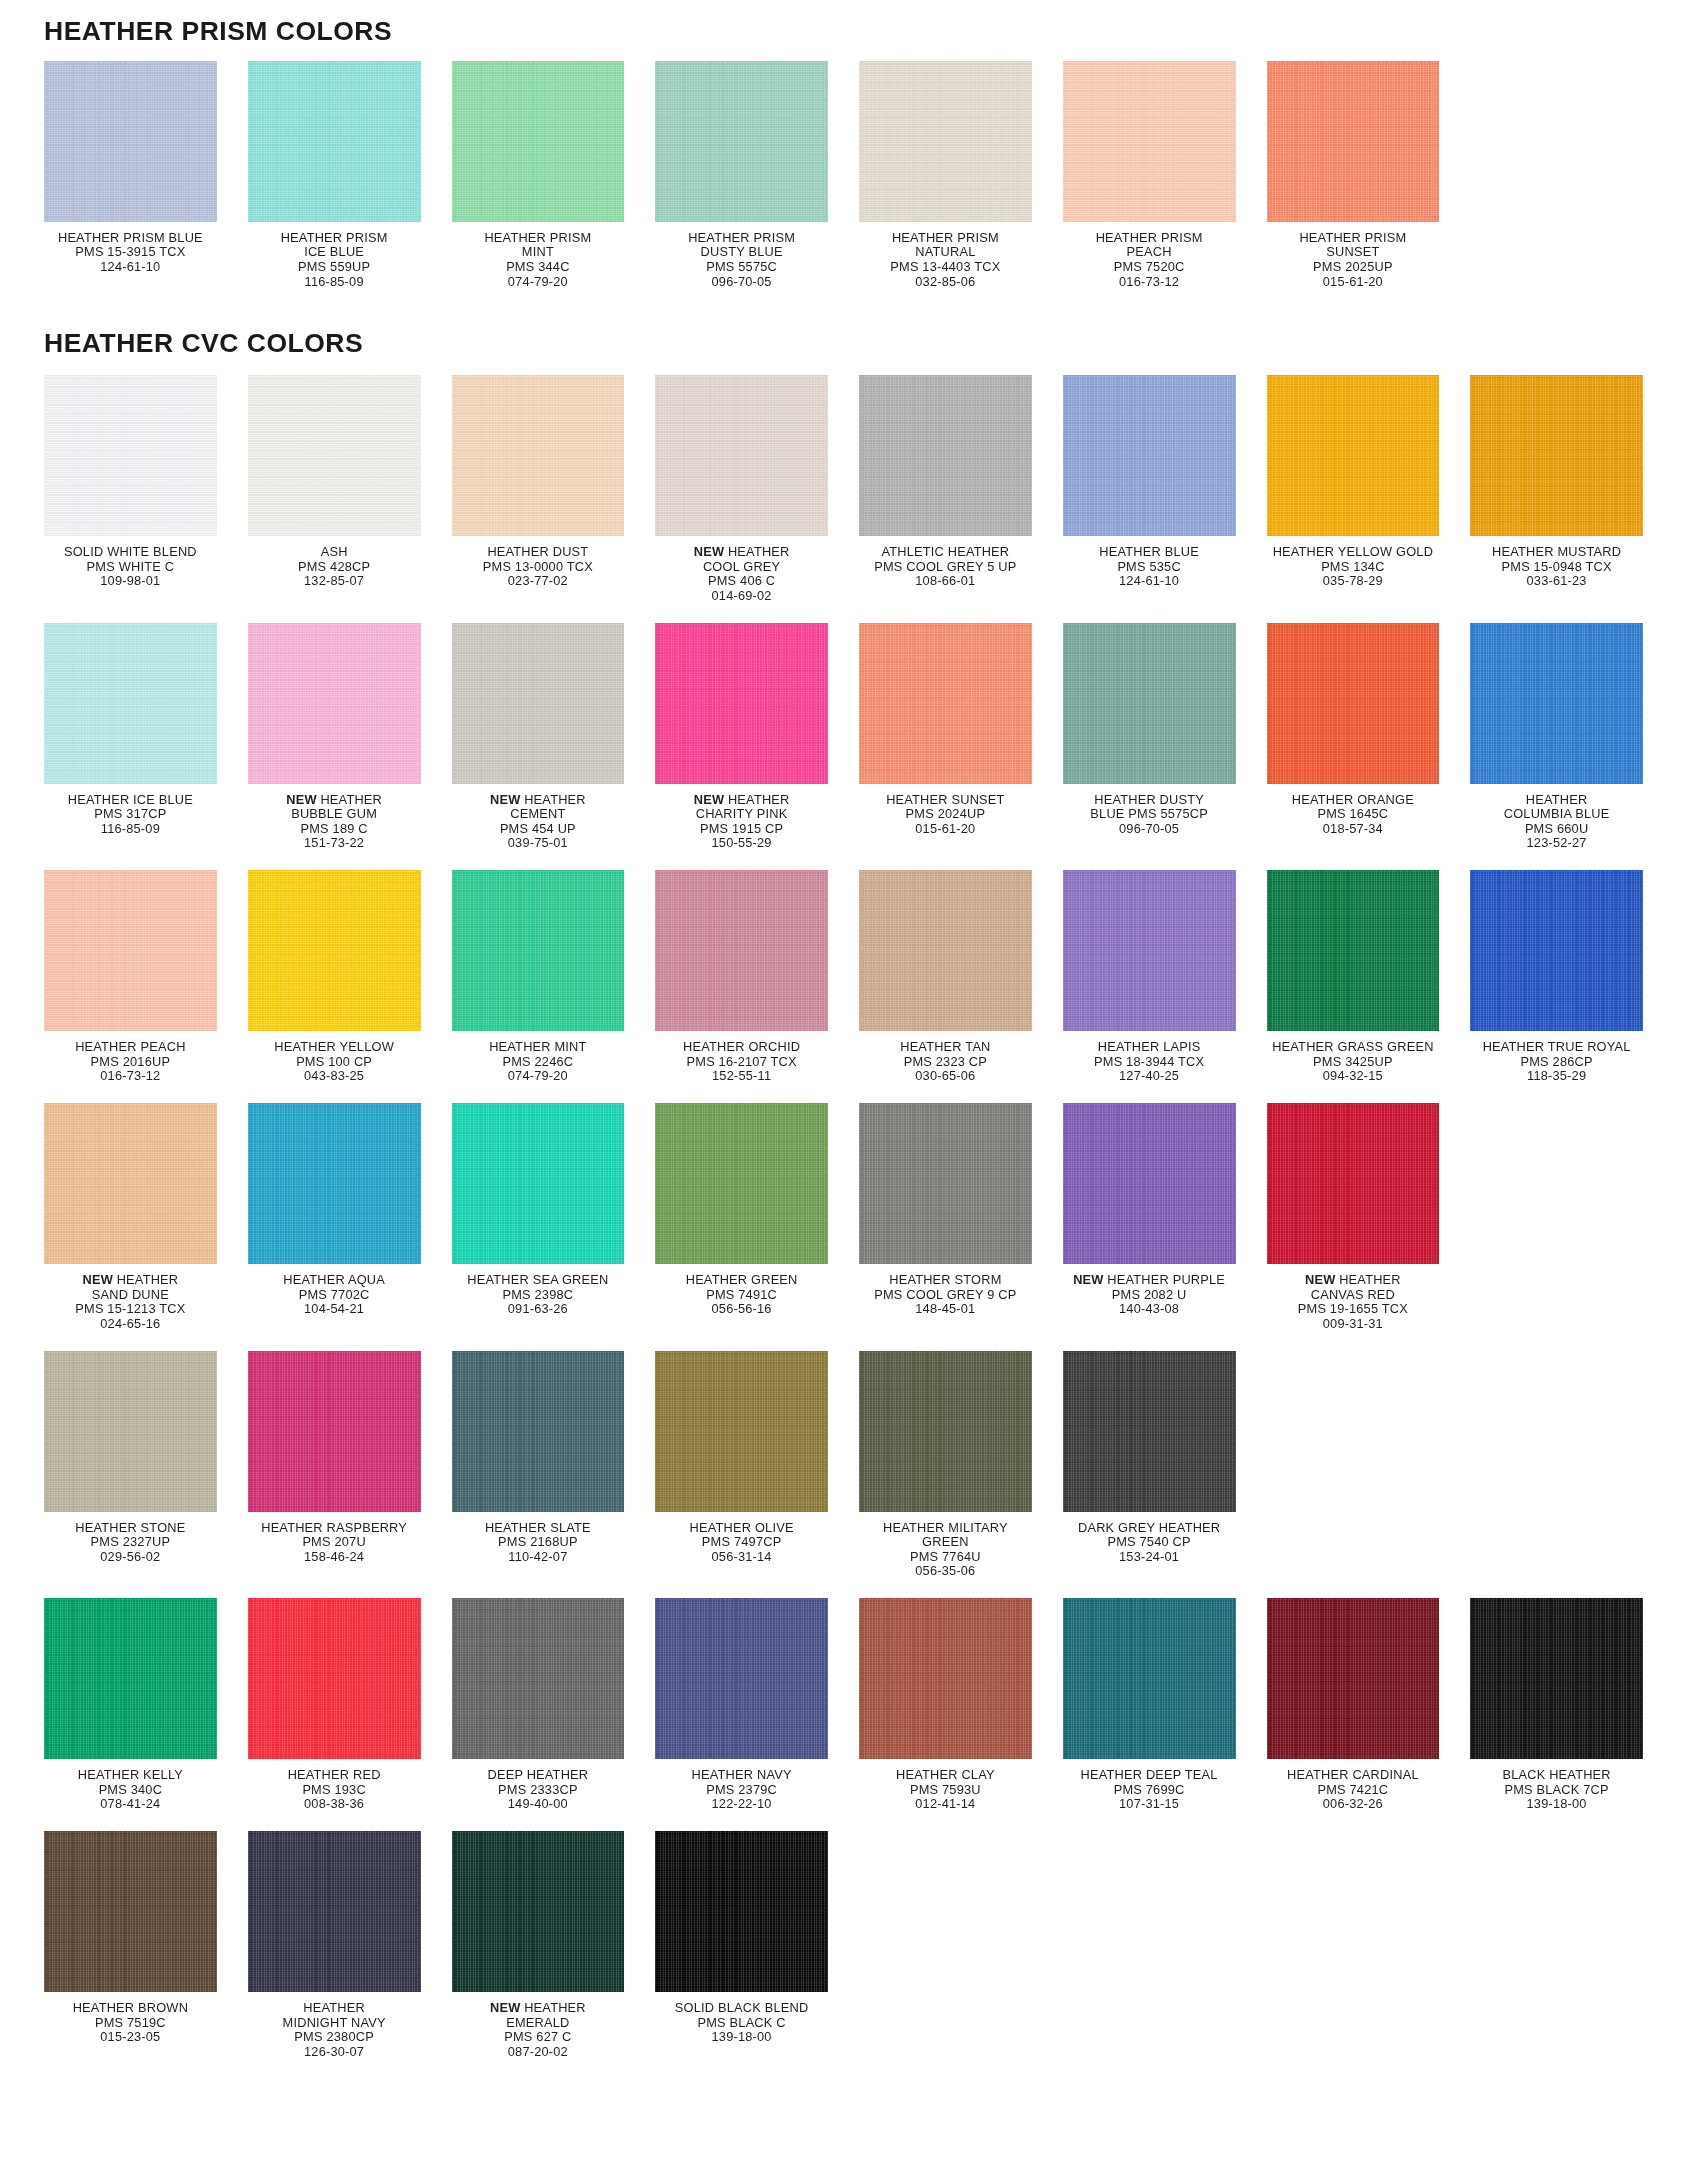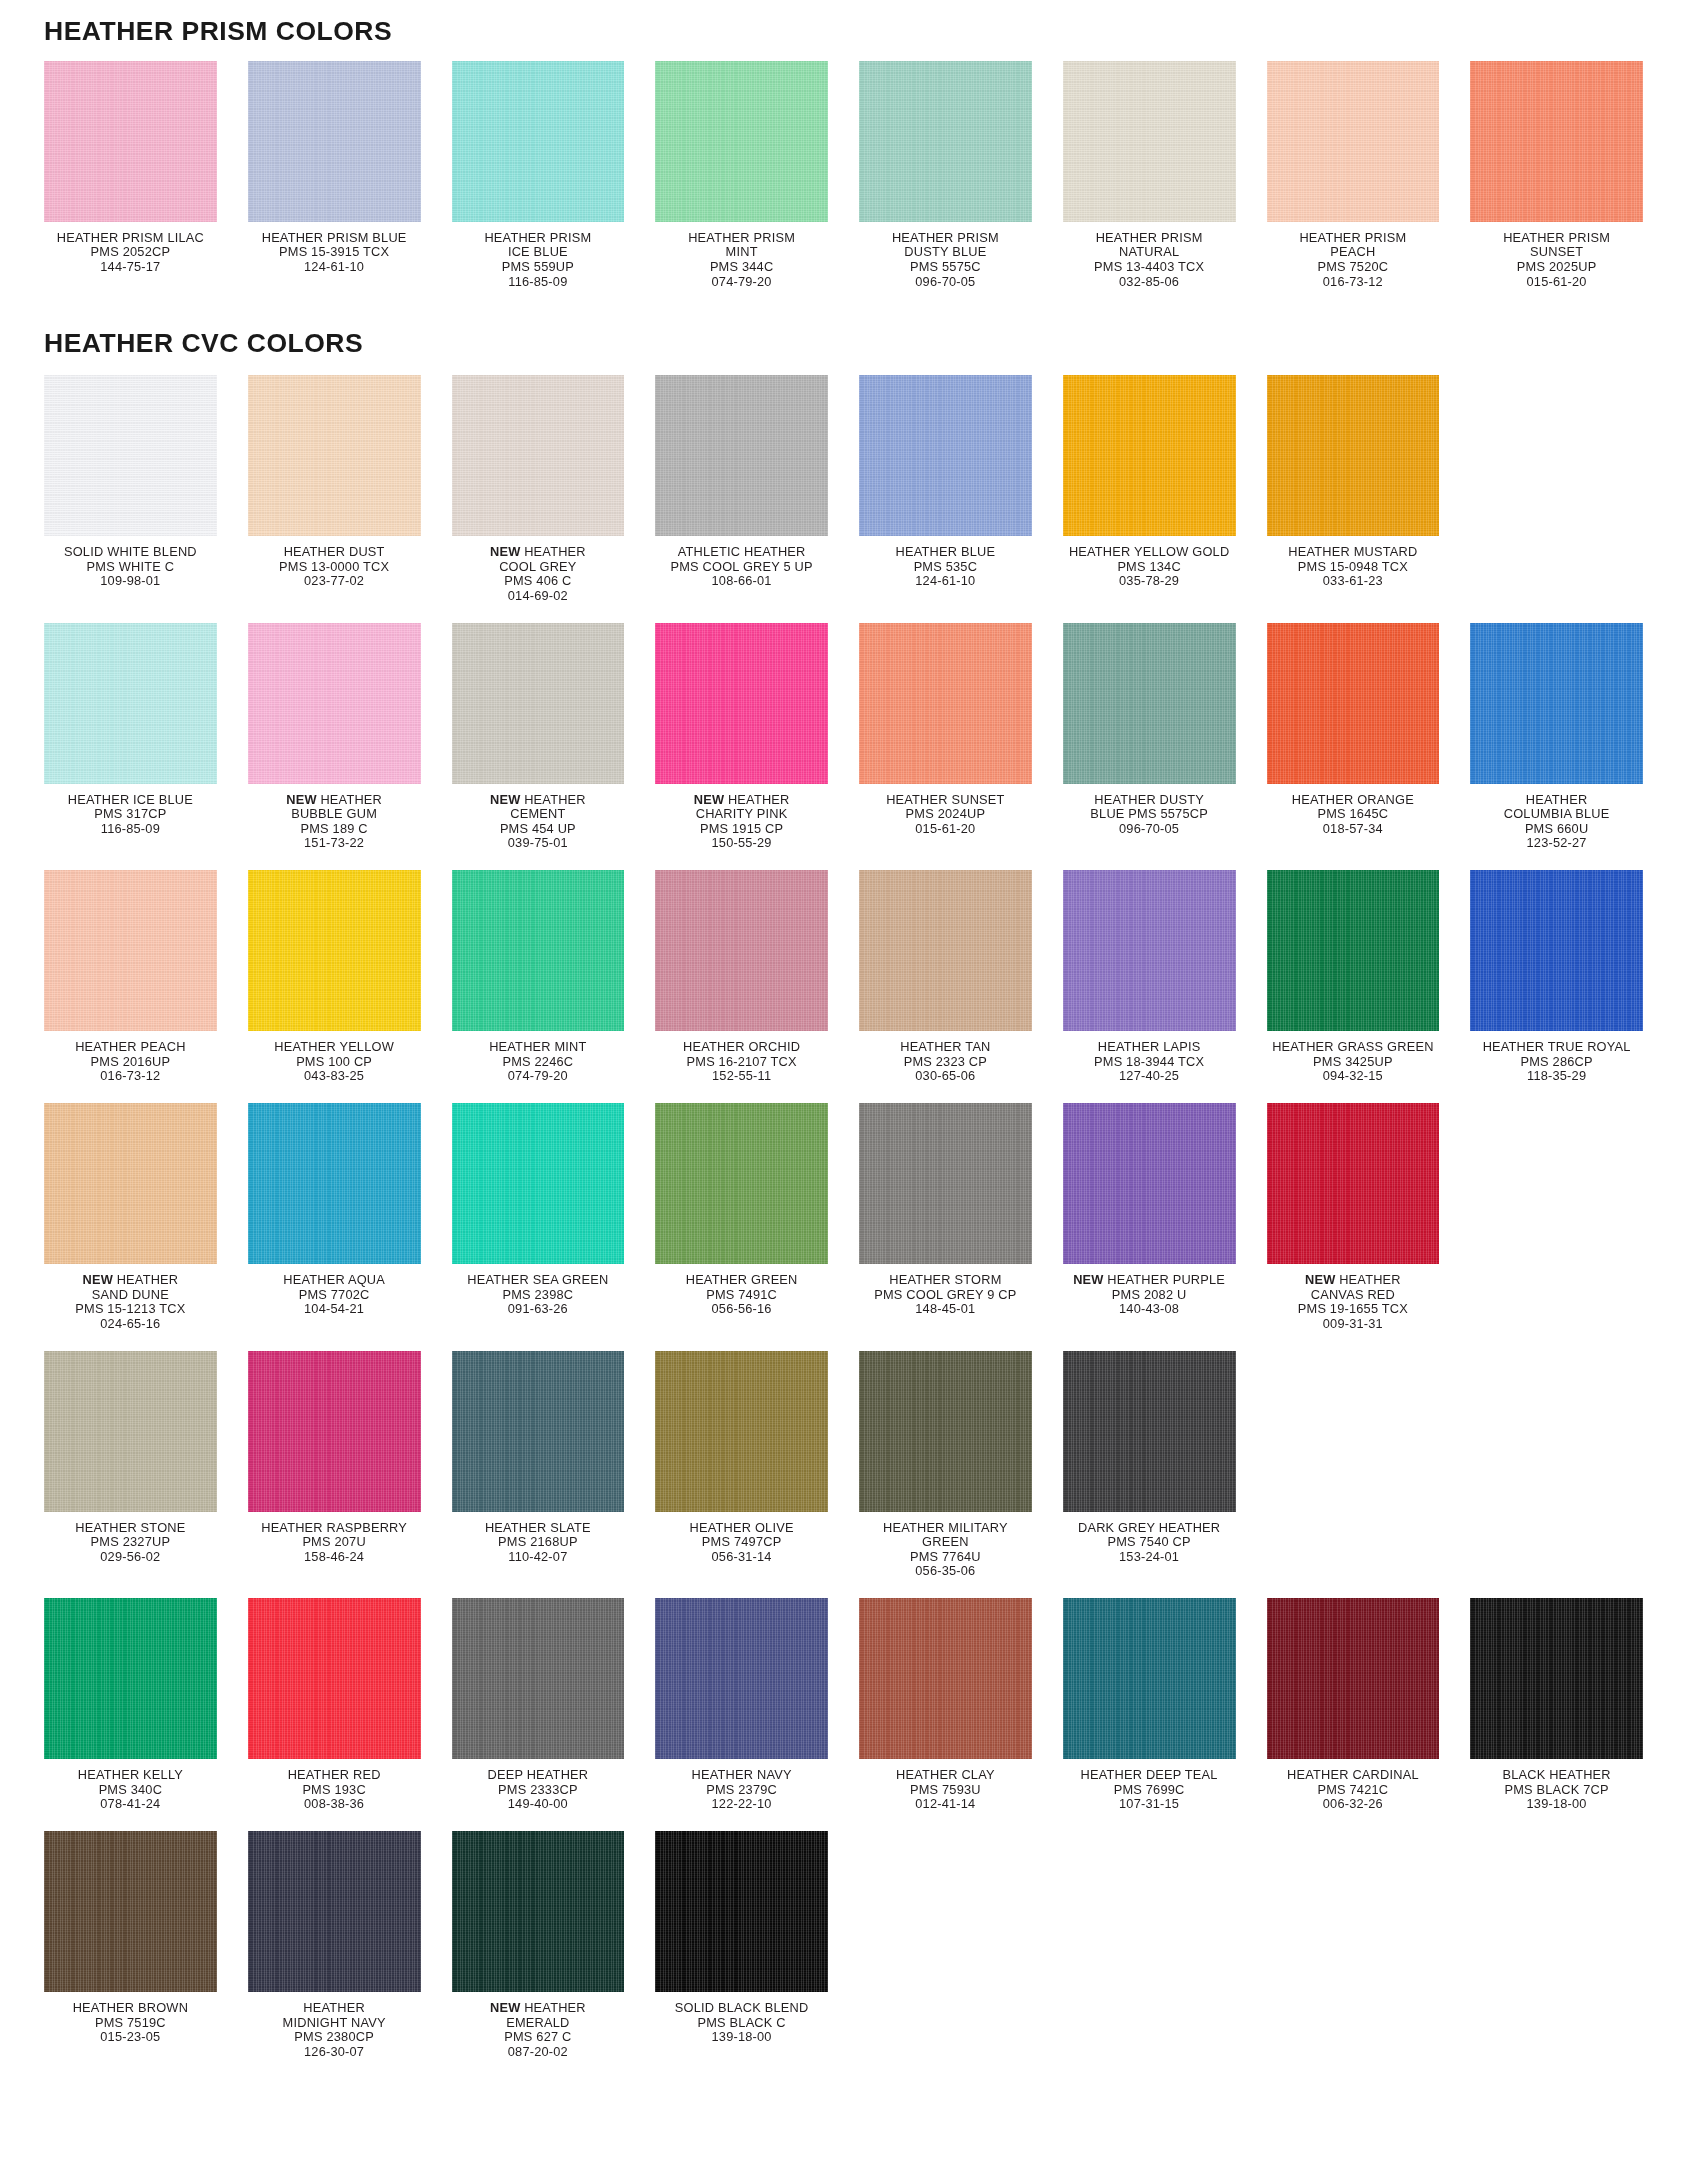--- a/index.html
+++ b/index.html
@@ -81,28 +81,20 @@
 </style>
 </head>
 <body>
 
 <div class="page">
   <div id="render-root">
       <div class="section">
         <div class="section-title">HEATHER PRISM COLORS</div>
         <div class="row">
           <div class="cell">
-            <div class="swatch" style="background: rgb(246, 180, 206);"></div>
-            <div class="caption">
-              <span class="line">HEATHER PRISM LILAC</span>
-              <span class="line">PMS 2052CP</span>
-              <span class="line">144-75-17</span>
-            </div>
-          </div>
-          <div class="cell">
             <div class="swatch" style="background: rgb(185, 195, 222);"></div>
             <div class="caption">
               <span class="line">HEATHER PRISM BLUE</span>
               <span class="line">PMS 15-3915 TCX</span>
               <span class="line">124-61-10</span>
             </div>
           </div>
           <div class="cell">
             <div class="swatch" style="background: rgb(143, 227, 220);"></div>
             <div class="caption">
@@ -165,20 +157,28 @@
         <div class="row">
           <div class="cell">
             <div class="swatch" style="background: rgb(243, 244, 247);"></div>
             <div class="caption">
               <span class="line">SOLID WHITE BLEND</span>
               <span class="line">PMS WHITE C</span>
               <span class="line">109-98-01</span>
             </div>
           </div>
           <div class="cell">
+            <div class="swatch" style="background: rgb(238, 241, 236);"></div>
+            <div class="caption">
+              <span class="line">ASH</span>
+              <span class="line">PMS 428CP</span>
+              <span class="line">132-85-07</span>
+            </div>
+          </div>
+          <div class="cell">
             <div class="swatch" style="background: rgb(246, 217, 189);"></div>
             <div class="caption">
               <span class="line">HEATHER DUST</span>
               <span class="line">PMS 13-0000 TCX</span>
               <span class="line">023-77-02</span>
             </div>
           </div>
           <div class="cell">
             <div class="swatch" style="background: rgb(227, 217, 210);"></div>
             <div class="caption">

